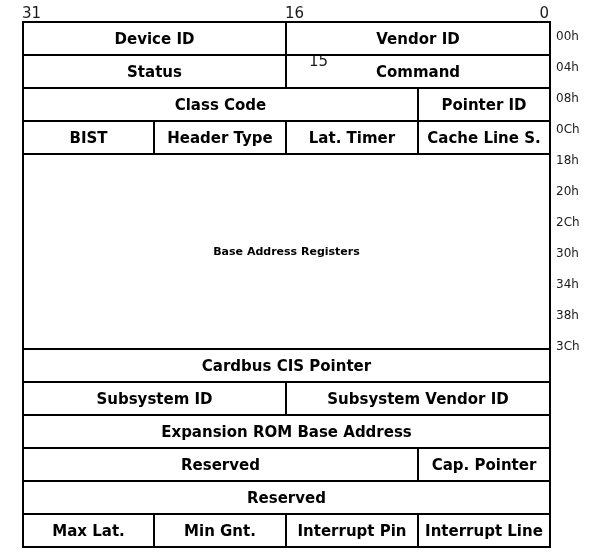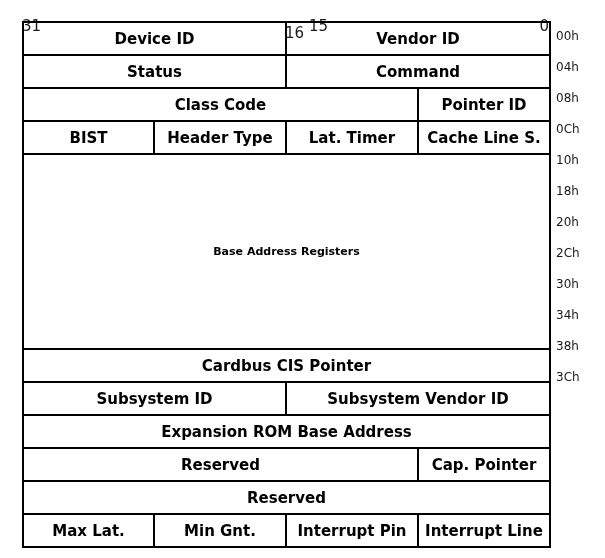--- a/index.html
+++ b/index.html
@@ -13,35 +13,35 @@
     position: relative;
     font-family: "DejaVu Sans", "Liberation Sans", sans-serif;
     overflow: hidden;
     color: #000000;
   }
 
   
   #bit-ruler {
     position: absolute;
     left: 22px;
-    top: 16px;
+    top: 3px;
     width: 527px;
     height: 21px;
   }
   .bit-label {
     position: absolute;
     top: 1px;
     font-size: 15px;
     line-height: 19px;
     color: #1a1a1a;
     white-space: nowrap;
   }
   .bit-31 { left: 0px; }
-  .bit-16 { left: 263px; margin-top: 7px; }   
-  .bit-15 { left: 287px; }
+  .bit-16 { left: 263px; }   
+  .bit-15 { left: 287px; margin-top: 48px; }
   .bit-0  { left: 497px; width: 30px; text-align: right; }
 
   
   #register-map {
     position: absolute;
     left: 22px;
     top: 21px;
     width: 527px;
     height: 527px;
     border-collapse: collapse;
@@ -149,21 +149,20 @@
         <td>Interrupt Line</td>
       </tr>
     </tbody>
 </table>
 
 <div id="offset-column">
     <div class="offset-label">00h</div>
     <div class="offset-label">04h</div>
     <div class="offset-label">08h</div>
     <div class="offset-label">0Ch</div>
-    <div class="offset-label">10h</div>
     <div class="offset-label">18h</div>
     <div class="offset-label">20h</div>
     <div class="offset-label">2Ch</div>
     <div class="offset-label">30h</div>
     <div class="offset-label">34h</div>
     <div class="offset-label">38h</div>
     <div class="offset-label">3Ch</div>
   </div>
 
 </body></html>

